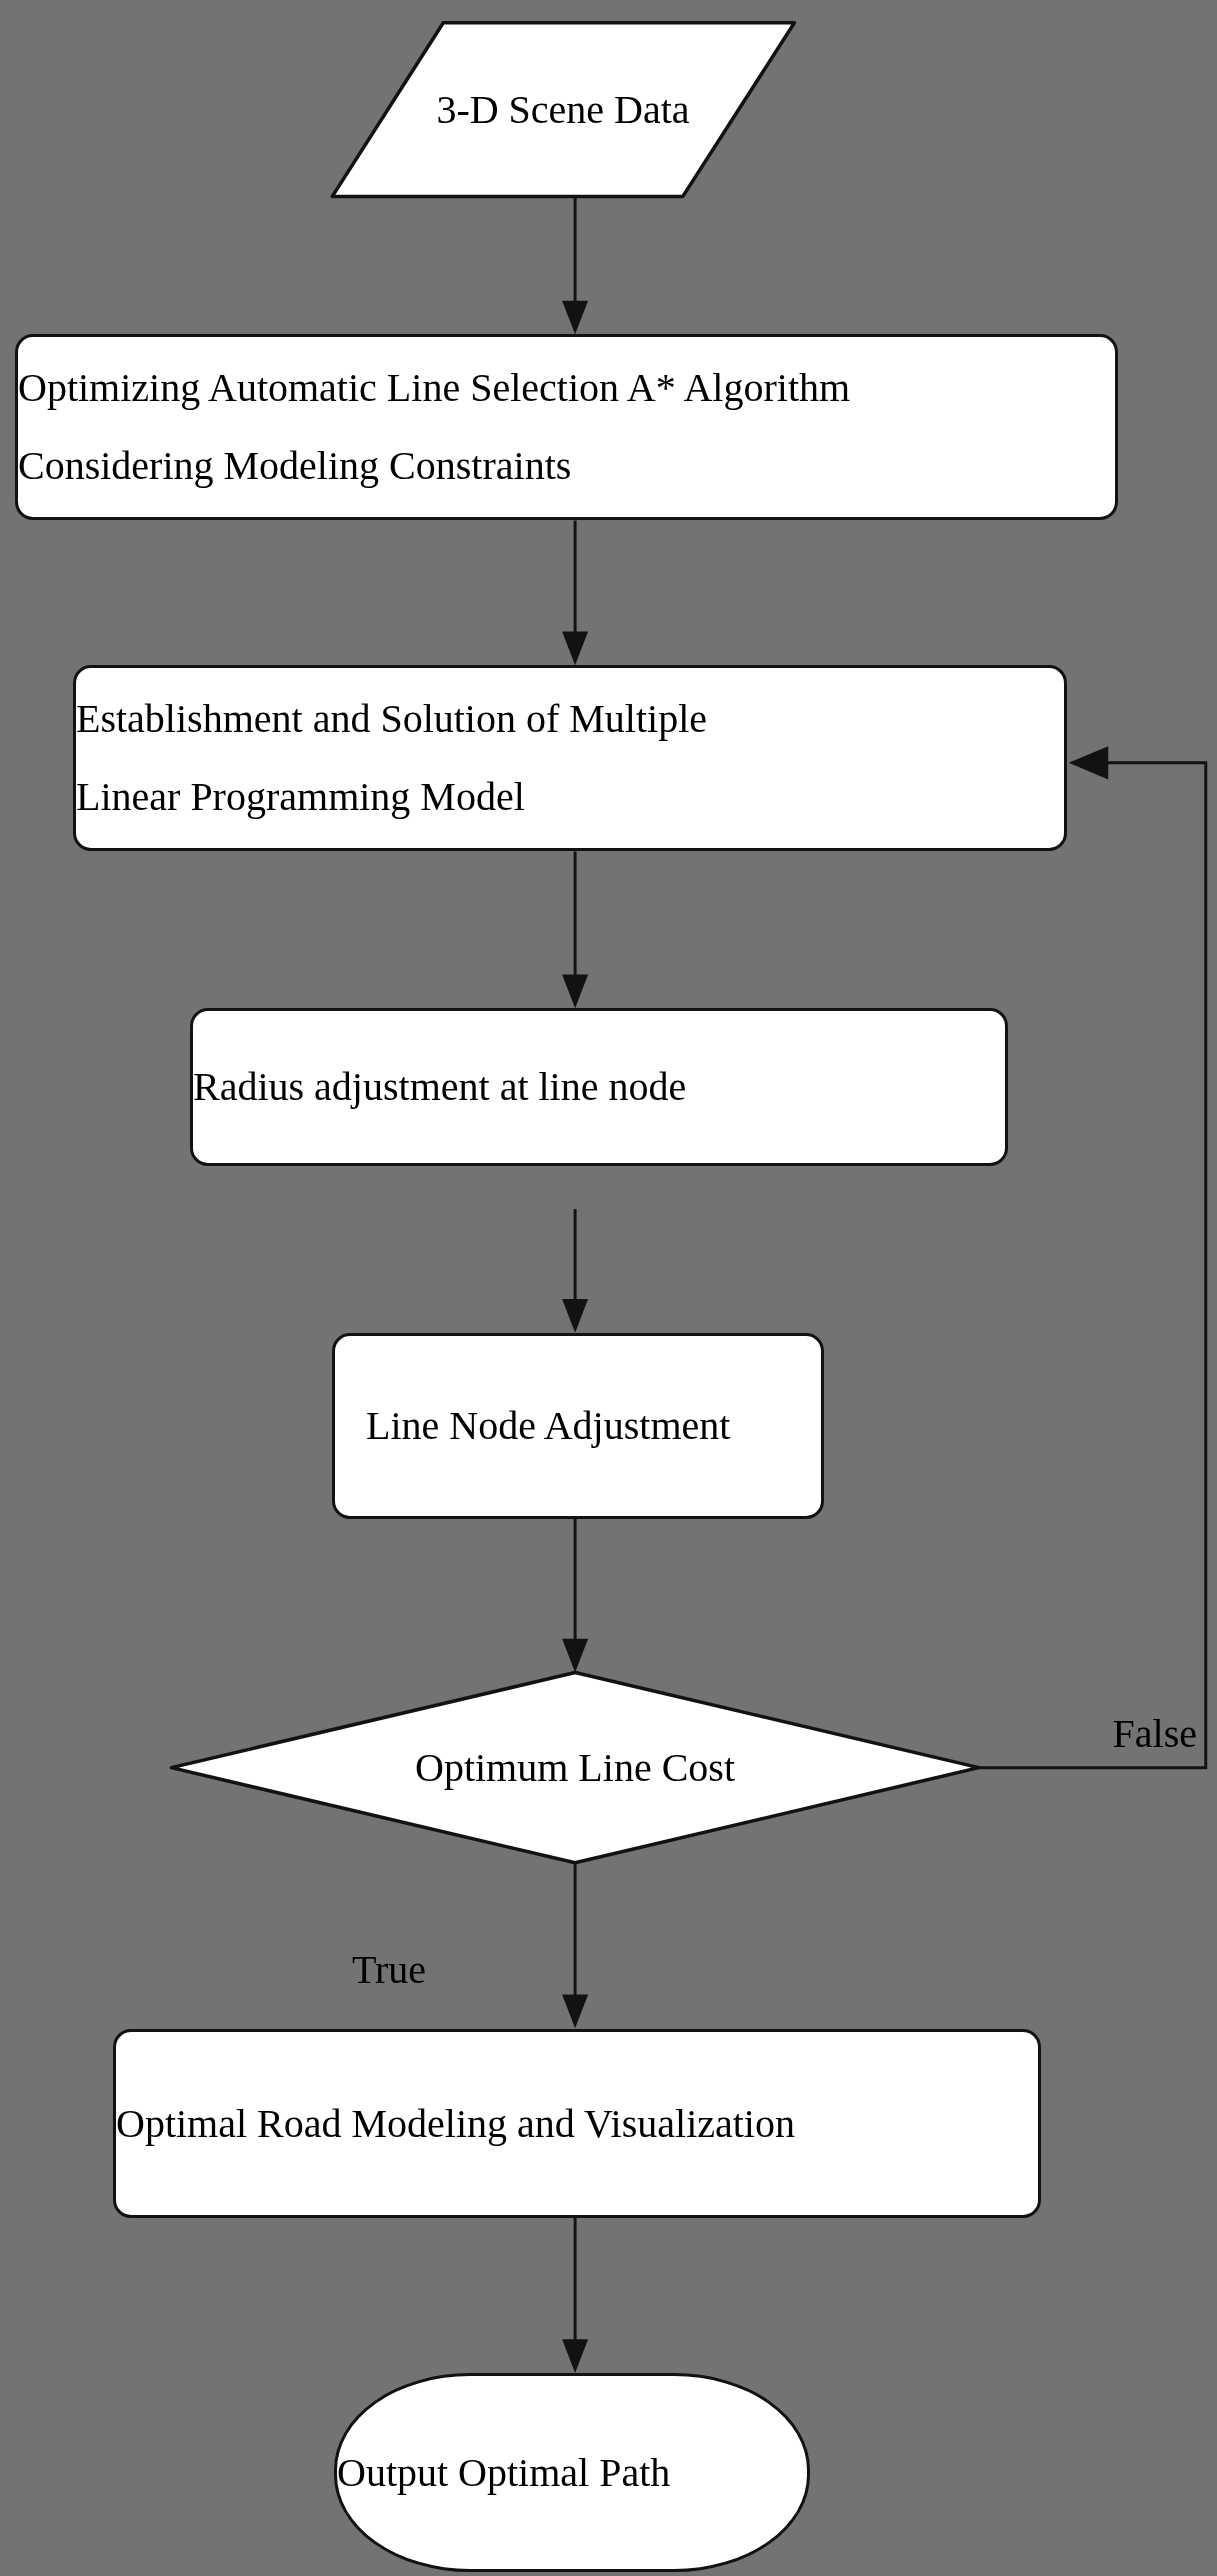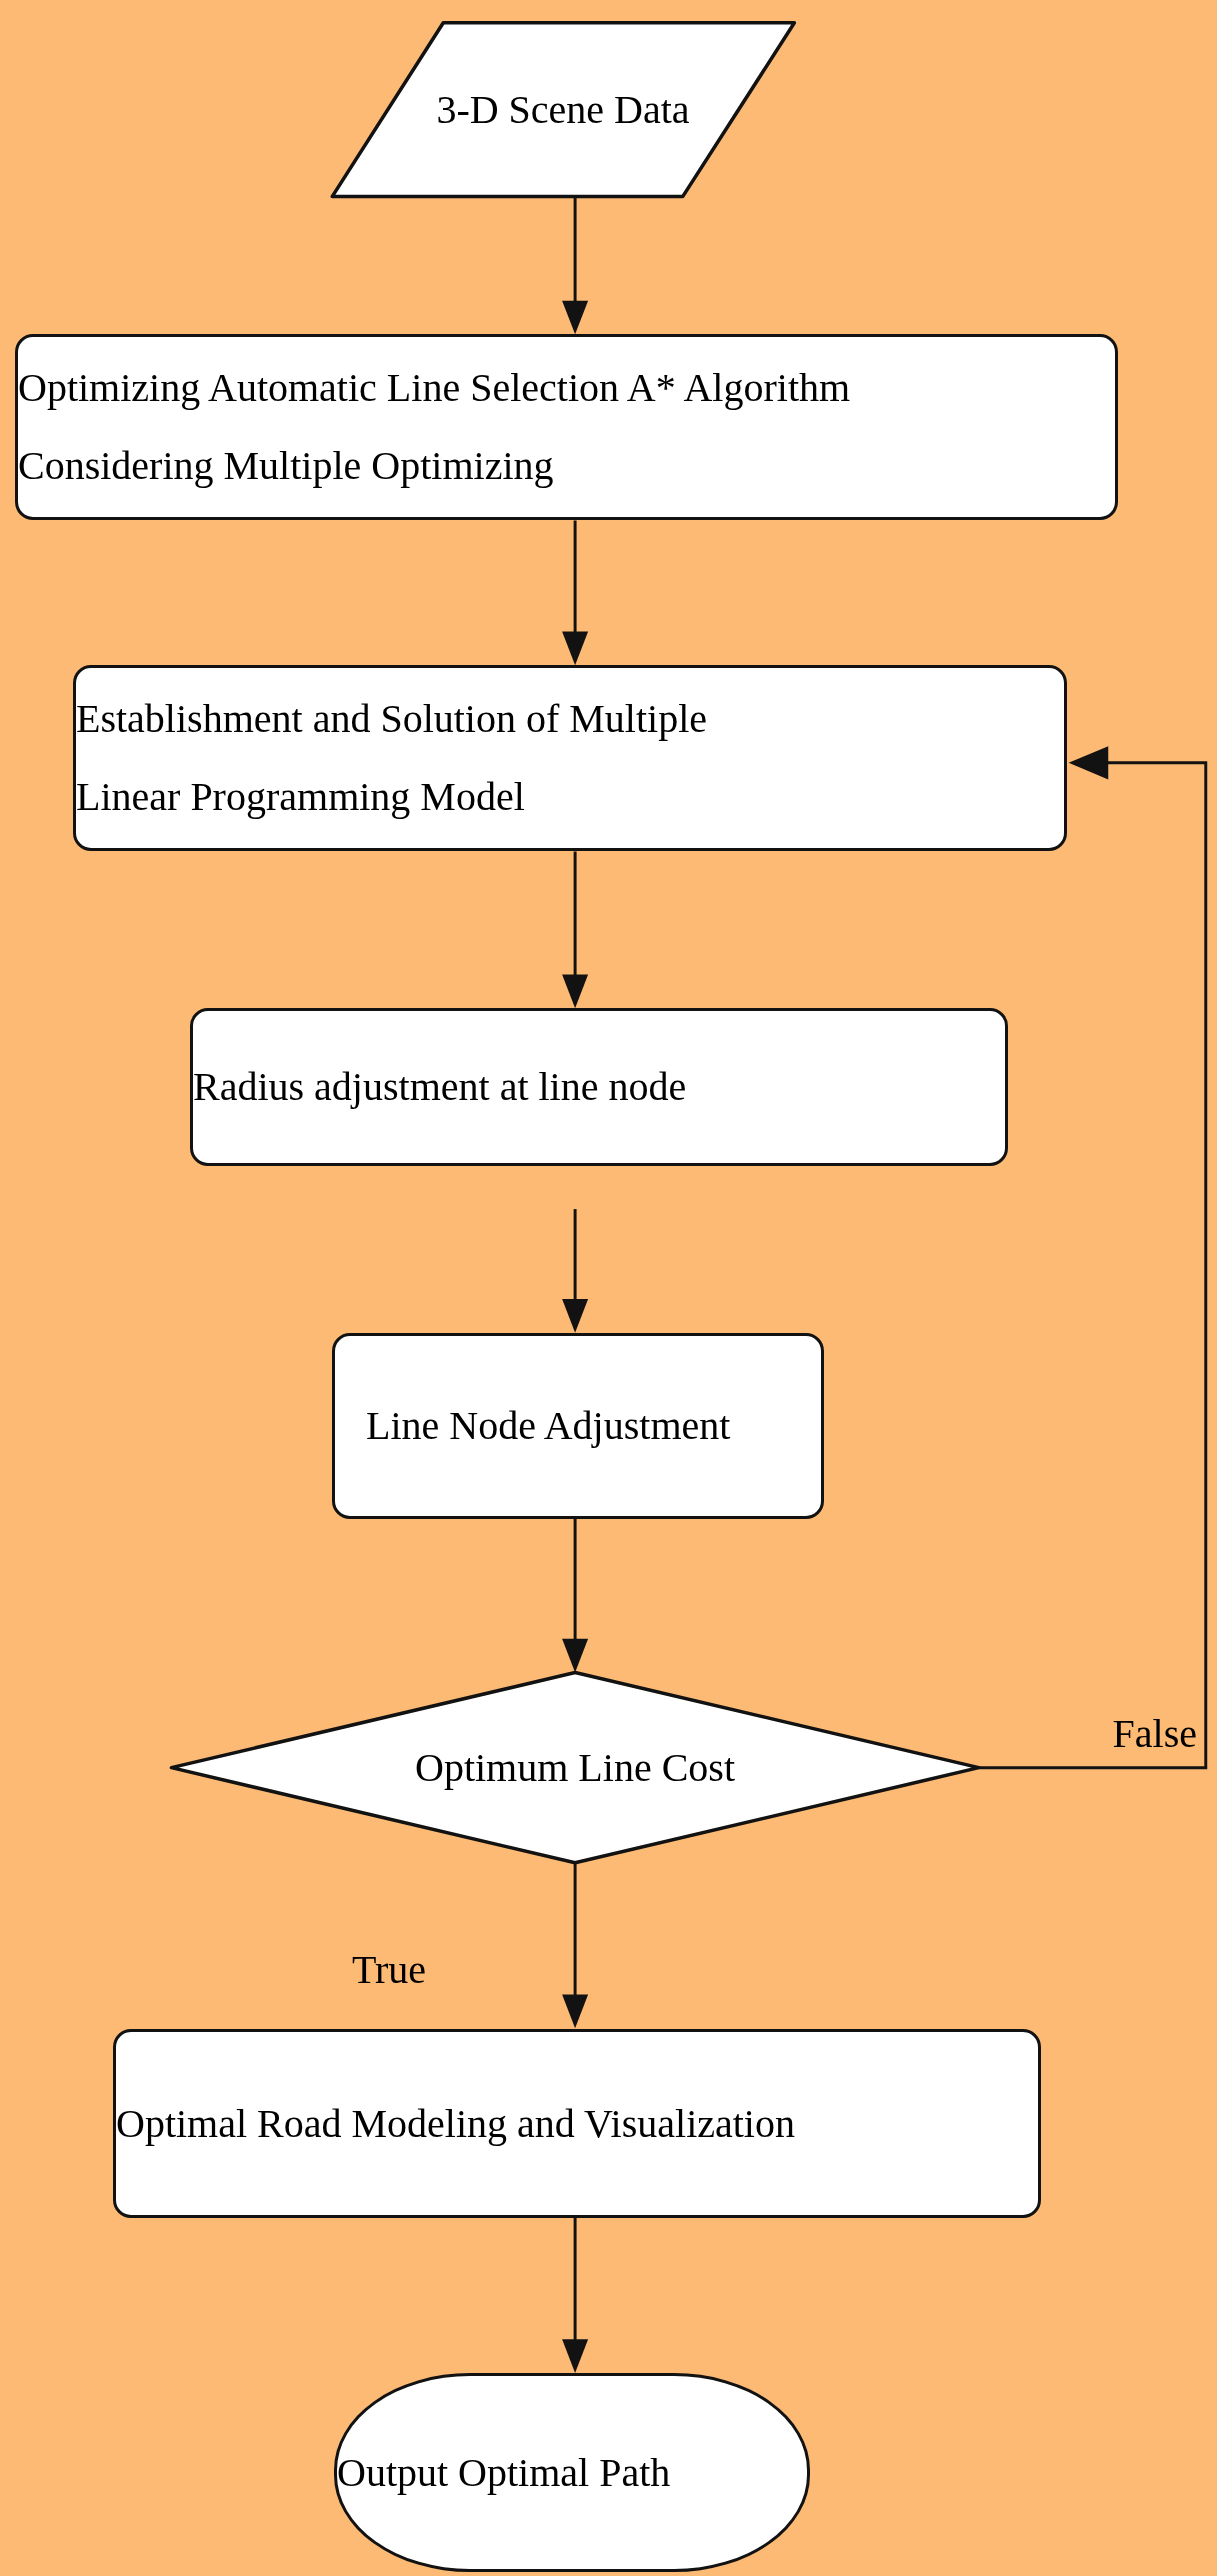--- a/index.html
+++ b/index.html
@@ -4,21 +4,21 @@
 <style>
   html, body {
     margin: 0;
     padding: 0;
     background: #ffffff;
   }
   .canvas {
     position: relative;
     width: 1217px;
     height: 2576px;
-    background: #fdba74;
+    background: #737373;
     font-family: "Liberation Serif", "DejaVu Serif", serif;
     color: #000000;
     overflow: hidden;
   }
   .connector-layer {
     position: absolute;
     left: 0;
     top: 0;
     width: 1217px;
     height: 2576px;
@@ -136,21 +136,21 @@
       <path class="arrowhead" d="M1808,1290 L1875,1262 L1875,1318 Z"></path>
     </g>
   </svg>
 
   <div class="shape-label io-label">
     <span>3-D Scene Data</span>
   </div>
 
   <div class="node node-astar">
     <div>Optimizing Automatic Line Selection A* Algorithm</div>
-    <div>Considering Multiple Optimizing</div>
+    <div>Considering Modeling Constraints</div>
   </div>
 
   <div class="node node-lp">
     <div>Establishment and Solution of Multiple</div>
     <div>Linear Programming Model</div>
   </div>
 
   <div class="node node-radius">
     <div>Radius adjustment at line node</div>
   </div>

